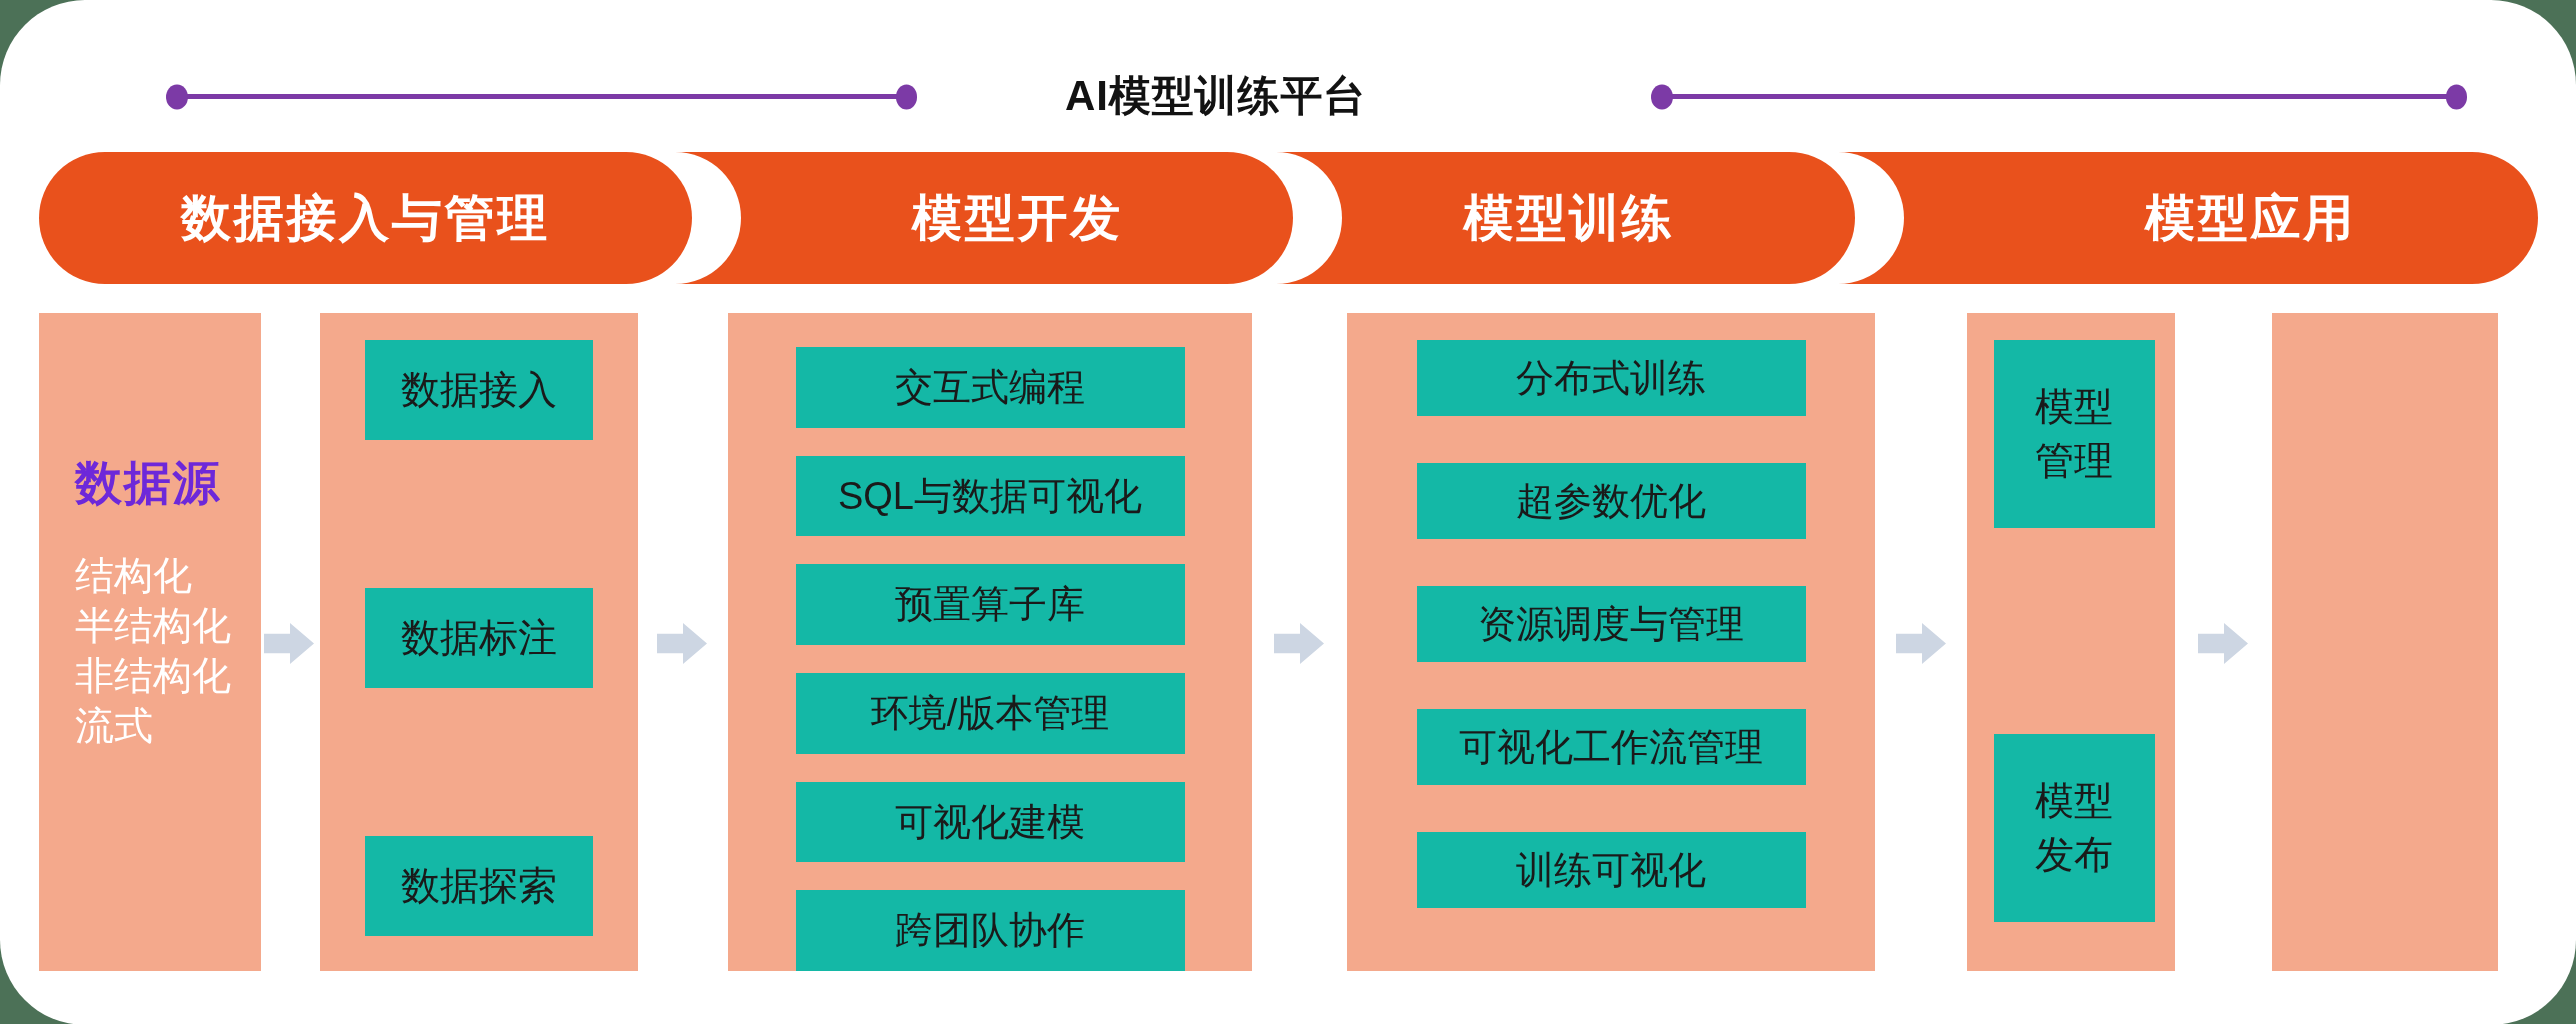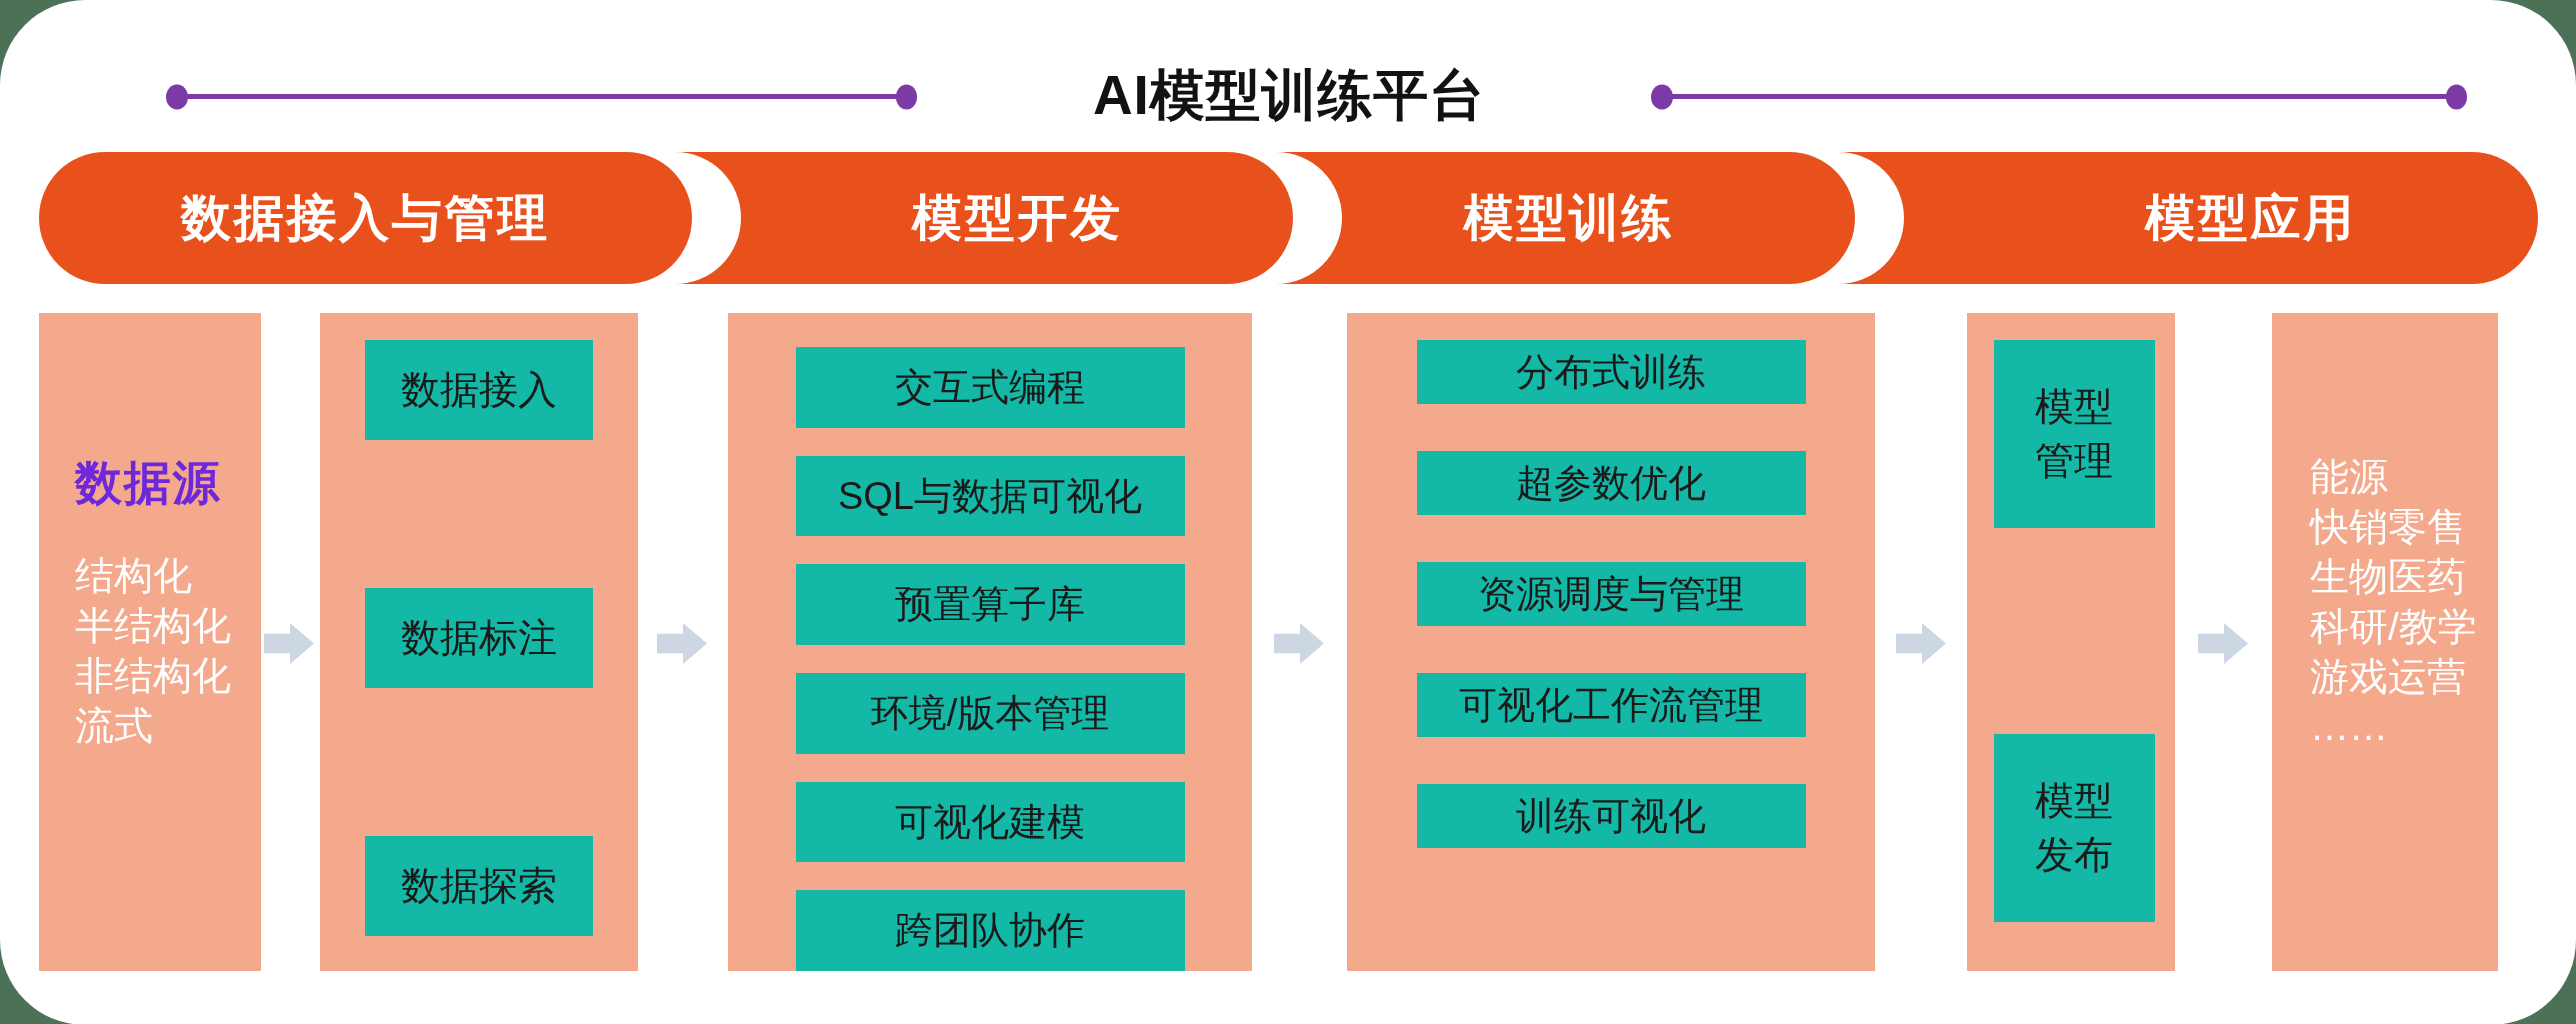--- a/index.html
+++ b/index.html
@@ -15,22 +15,22 @@
   }
   .card{
     position:absolute;inset:0;
     background:#ffffff;
     border-radius:85px;
   }
 
   
   .main-title{
     position:absolute;top:64px;left:1065px;width:448px;
-    text-align:center;
-    font-size:55px;font-weight:700;color:#121212;
+    text-align:left;
+    font-size:42px;font-weight:700;color:#121212;
     letter-spacing:0.9px;line-height:63px;
     white-space:nowrap;
   }
   .rule{
     position:absolute;top:94px;height:5.4px;
     background:#7C3AA6;border-radius:2.7px;
   }
   .rule.left{left:175px;width:733px;}
   .rule.right{left:1660px;width:798px;}
   .rule .dot{
@@ -82,21 +82,21 @@
   .col-4.boxcol{padding-top:27px;gap:47px;}
   .col-5.boxcol{padding-top:27px;gap:206px;padding-left:6px;}
 
   .wbox{
     background:#14b8a6;color:#1a1a1a;
     display:flex;align-items:center;justify-content:center;
     font-weight:500;text-align:center;white-space:nowrap;
   }
   .col-2 .wbox{width:228px;height:100px;font-size:39px;}
   .col-3 .wbox{width:389px;height:82px;font-size:38px;}
-  .col-4 .wbox{width:389px;height:64px;font-size:38px;}
+  .col-4 .wbox{width:389px;height:76px;font-size:38px;}
   .col-5 .wbox{width:161px;height:188px;font-size:39px;line-height:54px;flex-direction:column;}
 
   
   .arrow{
     position:absolute;top:623px;width:50px;height:41px;
     background:#CDD6E3;
     clip-path:polygon(0 26%,52% 26%,52% 0,100% 50%,52% 100%,52% 74%,0 74%);
   }
   .arrow-1{left:264px;}
   .arrow-2{left:657px;}
@@ -173,23 +173,15 @@
     </div>
     <div class="wbox">
       <span>模型</span>
       <span>发布</span>
     </div>
   </div>
 
   <div class="arrow arrow-5"></div>
 
   <div class="col col-6">
-    <div class="panel-list">
-      <div>能源</div>
-      <div>快销零售</div>
-      <div>生物医药</div>
-      <div>科研/教学</div>
-      <div>游戏运营</div>
-      <div>……</div>
-    </div>
   </div>
 </div>
 
 
 </body></html>

